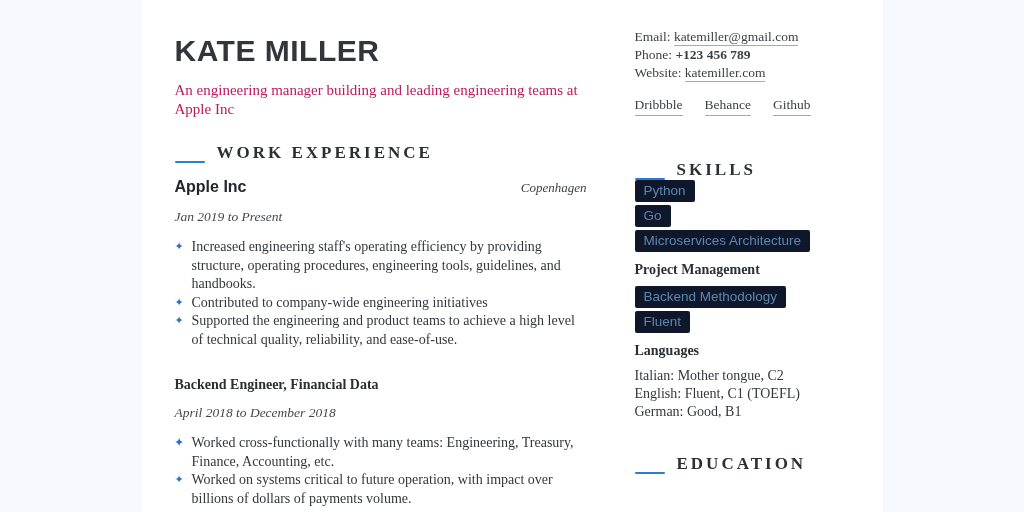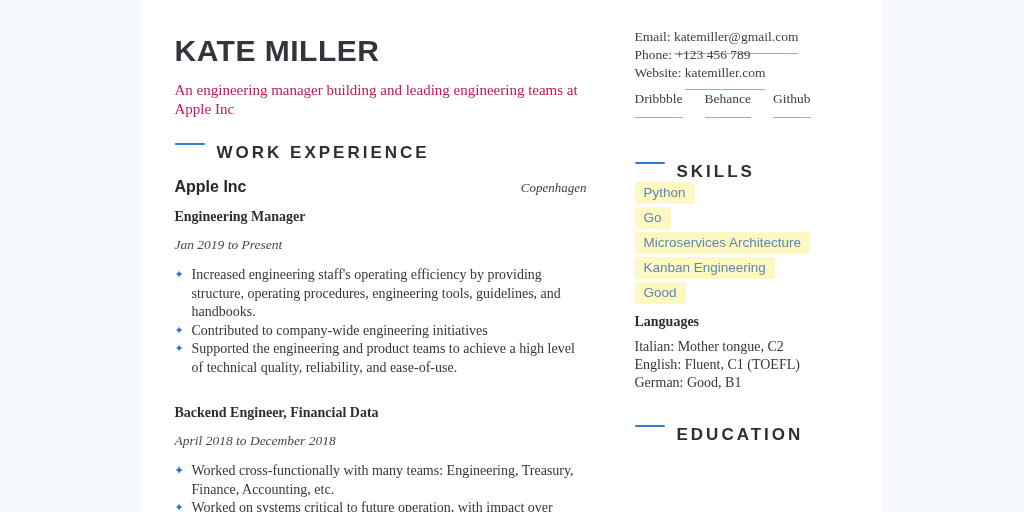--- a/index.html
+++ b/index.html
@@ -36,31 +36,31 @@
     color: #be185d;
   }
 
   
   .contact { font-size: 13.5px; line-height: 18px; padding-top: 4px; }
   .contact-row { white-space: nowrap; }
   .contact a, .social a {
     color: #3c4046;
     text-decoration: none;
     border-bottom: 1.5px solid #85b2da;
-    padding-bottom: 9px;
+    padding-bottom: 1px;
     cursor: pointer;
   }
-  .phone-val { font-weight: normal; }
-  .social { margin-top: 8px; display: flex; gap: 22px; font-size: 13.5px; }
+  .phone-val { font-weight: bold; }
+  .social { margin-top: 14px; display: flex; gap: 22px; font-size: 13.5px; }
 
   
   .section-title {
     display: flex;
-    align-items: flex-start;
-    font-family: Liberation Sans, sans-serif;
+    align-items: flex-end;
+    font-family: Liberation Serif, serif;
     font-weight: 700;
     font-size: 17px;
     letter-spacing: 3px;
     color: #2b2f35;
   }
   .dash {
     width: 30px;
     height: 2px;
     background: #2c7cd4;
     border-radius: 2px;
@@ -108,21 +108,21 @@
   .skills-section { margin-top: 44px; }
   .group-label {
     font-weight: bold;
     font-size: 14px;
     color: #2b2f35;
     margin-top: 10px;
     margin-bottom: 8px;
   }
   .tag {
     display: table;
-    background: #fef9c3;
+    background: #0f172a;
     color: #5d87b0;
     font-family: "Liberation Sans", sans-serif;
     font-size: 13.5px;
     padding: 3px 9px 4px 9px;
     border-radius: 2px;
     margin-bottom: 3px;
   }
   .lang-line { font-size: 14px; line-height: 18px; color: #33373d; }
 
   
@@ -143,21 +143,20 @@
         <span class="dash"></span>
         <span>WORK EXPERIENCE</span>
       </div>
 
       <div class="company-row">
         <span class="company">Apple Inc</span>
         <span class="location">Copenhagen</span>
       </div>
 
       <div class="role">
-        <div class="role-title">Engineering Manager</div>
         <div class="dates">Jan 2019 to Present</div>
         <ul class="bullets">
           <li>
             <span class="bullet-glyph">✦</span>
             <span>Increased engineering staff's operating efficiency by providing structure, operating procedures, engineering tools, guidelines, and handbooks.</span>
           </li>
           <li>
             <span class="bullet-glyph">✦</span>
             <span>Contributed to company-wide engineering initiatives</span>
           </li>
@@ -213,22 +212,23 @@
     <div class="skills-section">
       <div class="section-title">
         <span class="dash"></span>
         <span>SKILLS</span>
       </div>
 
       <div class="tag">Python</div>
       <div class="tag">Go</div>
       <div class="tag">Microservices Architecture</div>
 
-      <div class="tag">Kanban Engineering</div>
-      <div class="tag">Good</div>
+      <div class="group-label">Project Management</div>
+      <div class="tag">Backend Methodology</div>
+      <div class="tag">Fluent</div>
 
       <div class="group-label">Languages</div>
       <div class="lang-line">Italian: Mother tongue, C2</div>
       <div class="lang-line">English: Fluent, C1 (TOEFL)</div>
       <div class="lang-line">German: Good, B1</div>
     </div>
 
     <div class="education-section">
       <div class="section-title">
         <span class="dash"></span>

